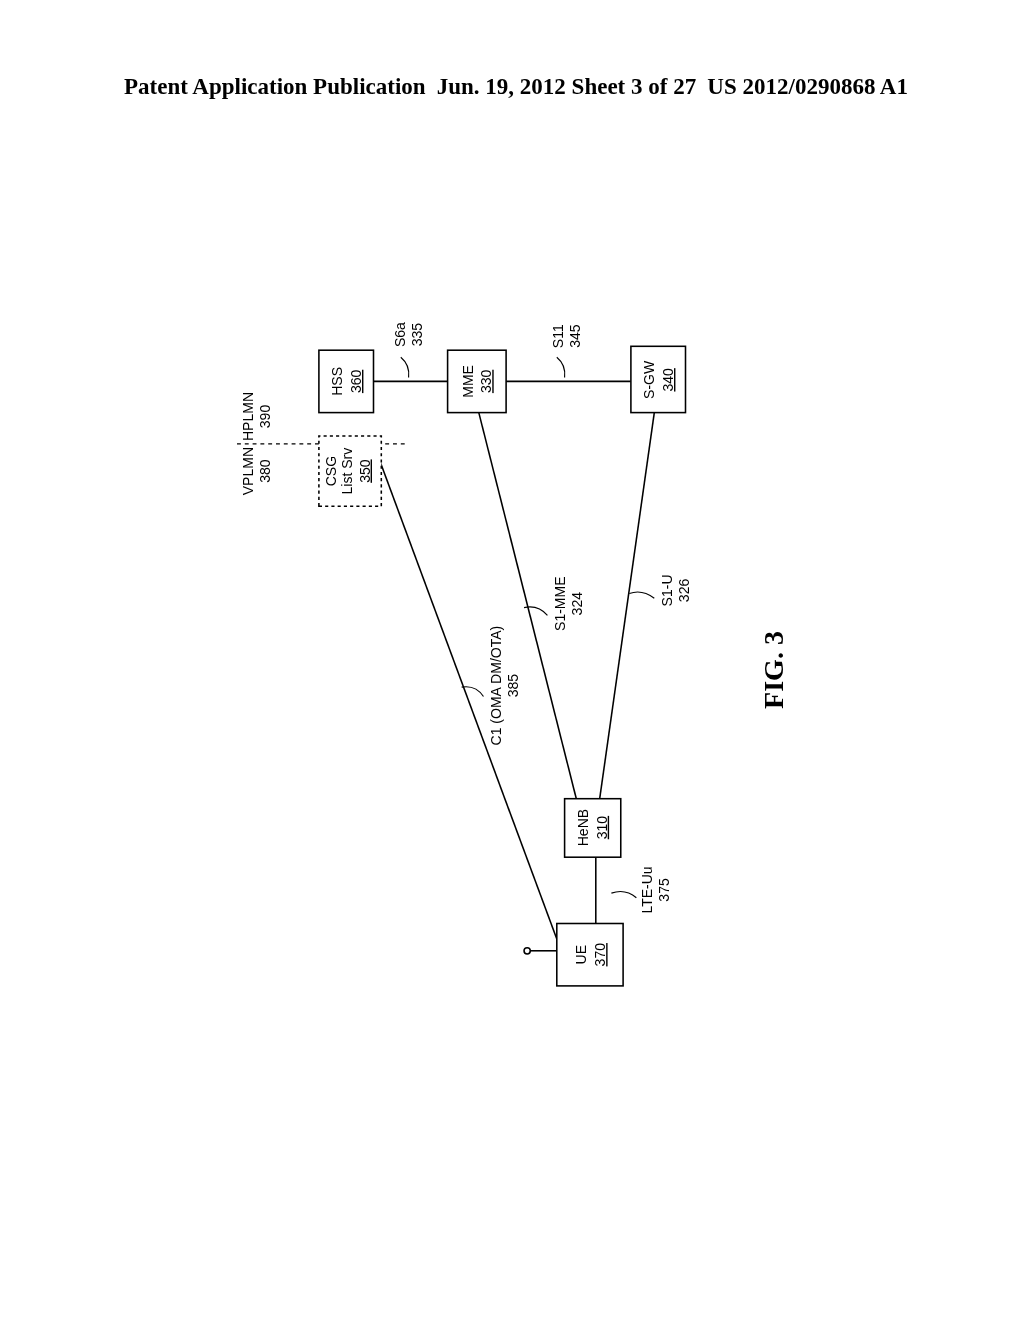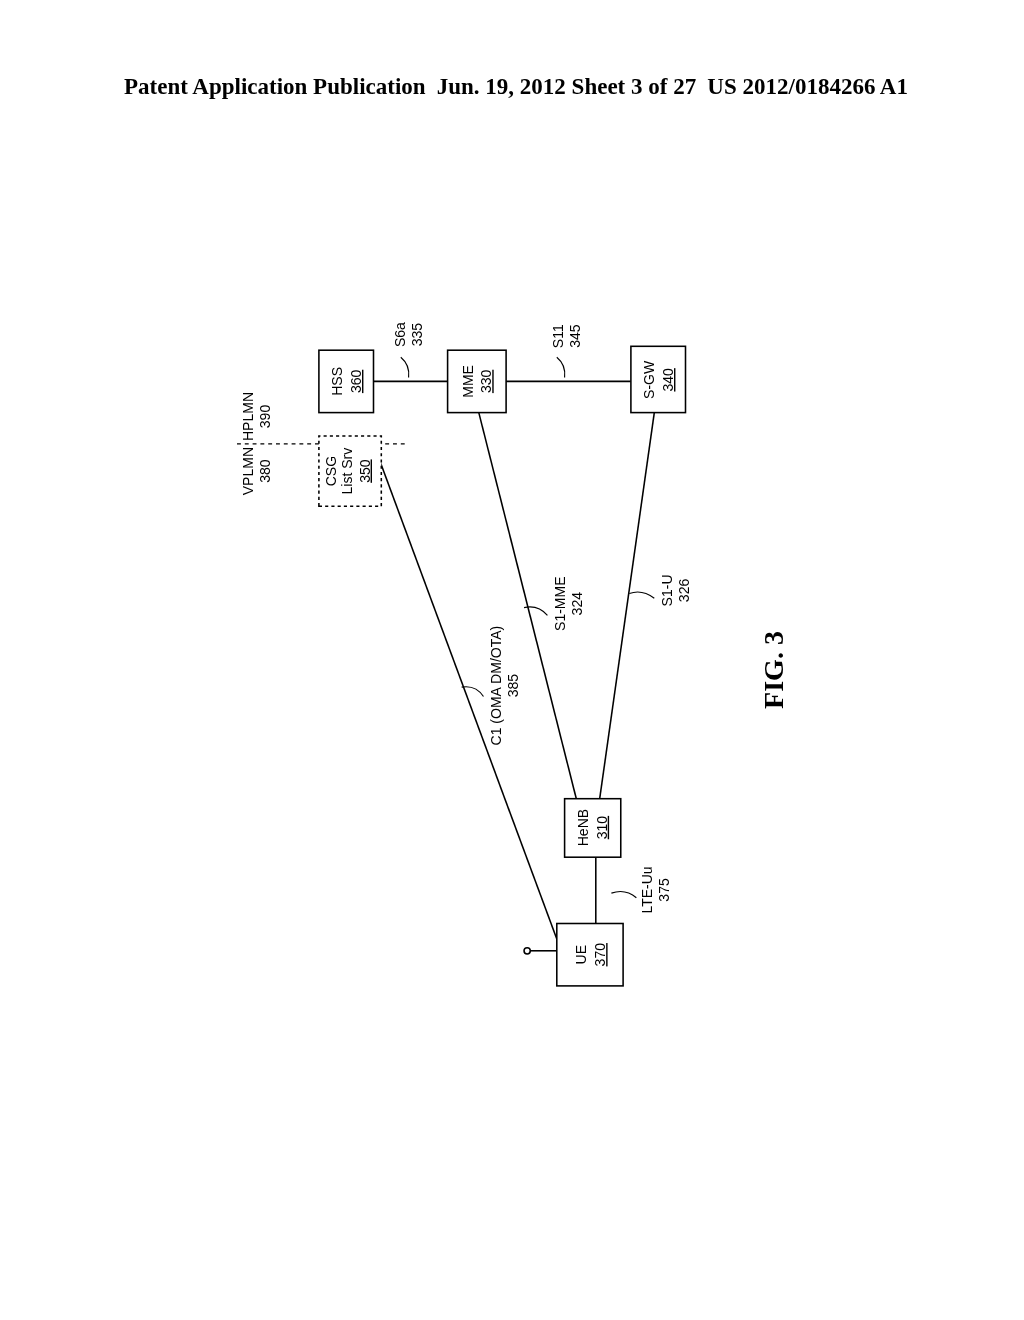--- a/index.html
+++ b/index.html
@@ -45,21 +45,21 @@
     font-size: 18px;
     text-anchor: middle;
   }
 </style>
 </head>
 <body>
 
 <div class="header">
   <span>Patent Application Publication</span>
   <span>Jun. 19, 2012  Sheet 3 of 27</span>
-  <span>US 2012/0184266 A1</span>
+  <span>US 2012/0290868 A1</span>
 </div>
 
 <div class="diagram-wrap">
 
   <svg viewBox="0 0 1000 780" width="780" height="1000" style="transform: rotate(-90deg) translate(-110px, -110px); transform-origin: 390px 390px;">
 
     <line x1="790" y1="40" x2="790" y2="260" stroke="#000" stroke-width="1.5" stroke-dasharray="5 5"></line>
     <text class="edge-label" x="755" y="60" text-anchor="end">VPLMN</text>
     <text class="edge-label" x="755" y="82" text-anchor="end">380</text>
     <text class="edge-label" x="825" y="60" text-anchor="start">HPLMN</text>

